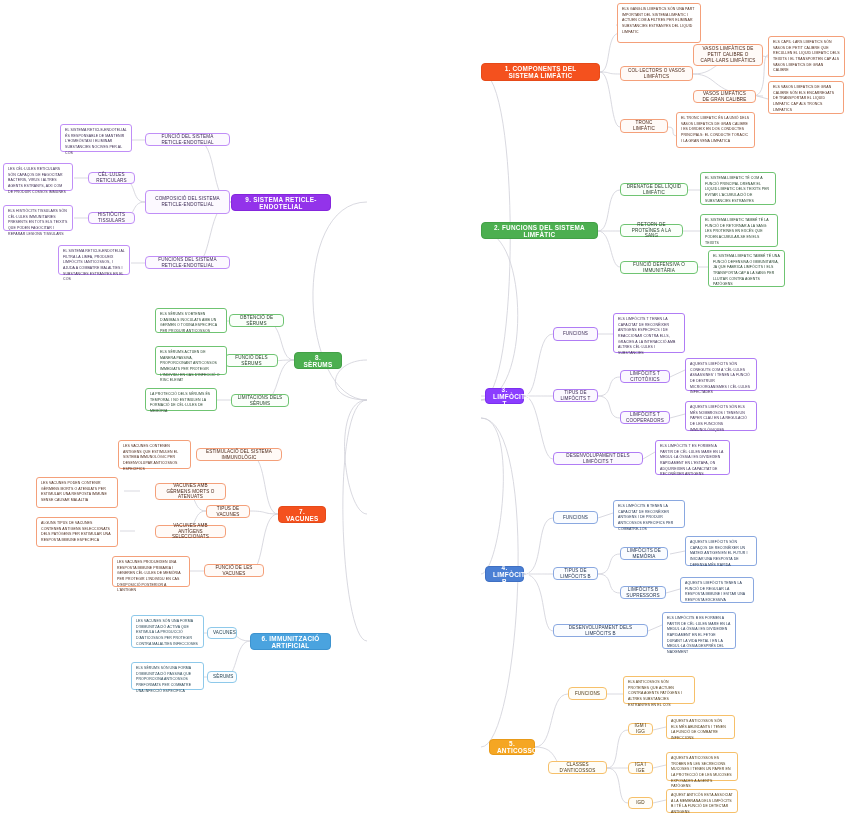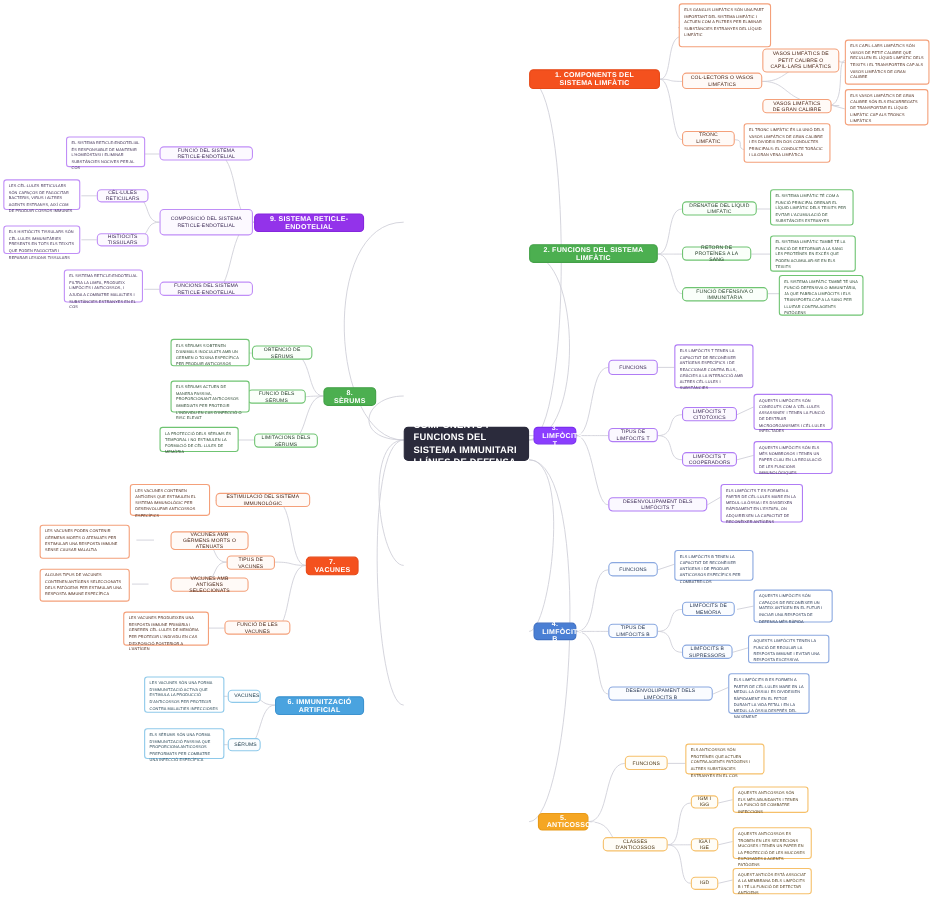--- a/index.html
+++ b/index.html
@@ -145,23 +145,20 @@
       <path d="M231 202 C 208 202, 212 263, 196 263"></path>
       <path d="M145 140 L 131 140"></path>
       <path d="M145 202 C 130 202, 138 178, 120 178"></path>
       <path d="M145 202 C 130 202, 138 218, 120 218"></path>
       <path d="M88 178 L 74 178"></path>
       <path d="M88 218 L 74 218"></path>
       <path d="M145 263 L 131 263"></path>
     </g>
   </svg>
 
-  <div class="node root" style="left:367px;top:388px;width:114px;height:31px;">
-    <span>COMPONENTS I FUNCIONS DEL SISTEMA IMMUNITARI I LÍNIES DE DEFENSA</span>
-  </div>
 
   <div class="node l1 orange" style="left:481px;top:63px;width:119px;height:18px;">
     <span>1. COMPONENTS DEL SISTEMA LIMFÀTIC</span>
   </div>
 
   <div class="node l2 orange" style="left:620px;top:25px;width:80px;height:15px;">
     <span>GANGLIS LIMFÀTICS</span>
   </div>
   <div class="node l3 orange" style="left:617px;top:3px;width:84px;height:40px;">
     <span>ELS GANGLIS LIMFÀTICS SÓN UNA PART IMPORTANT DEL SISTEMA LIMFÀTIC I ACTUEN COM A FILTRES PER ELIMINAR SUBSTÀNCIES ESTRANYES DEL LÍQUID LIMFÀTIC</span>

